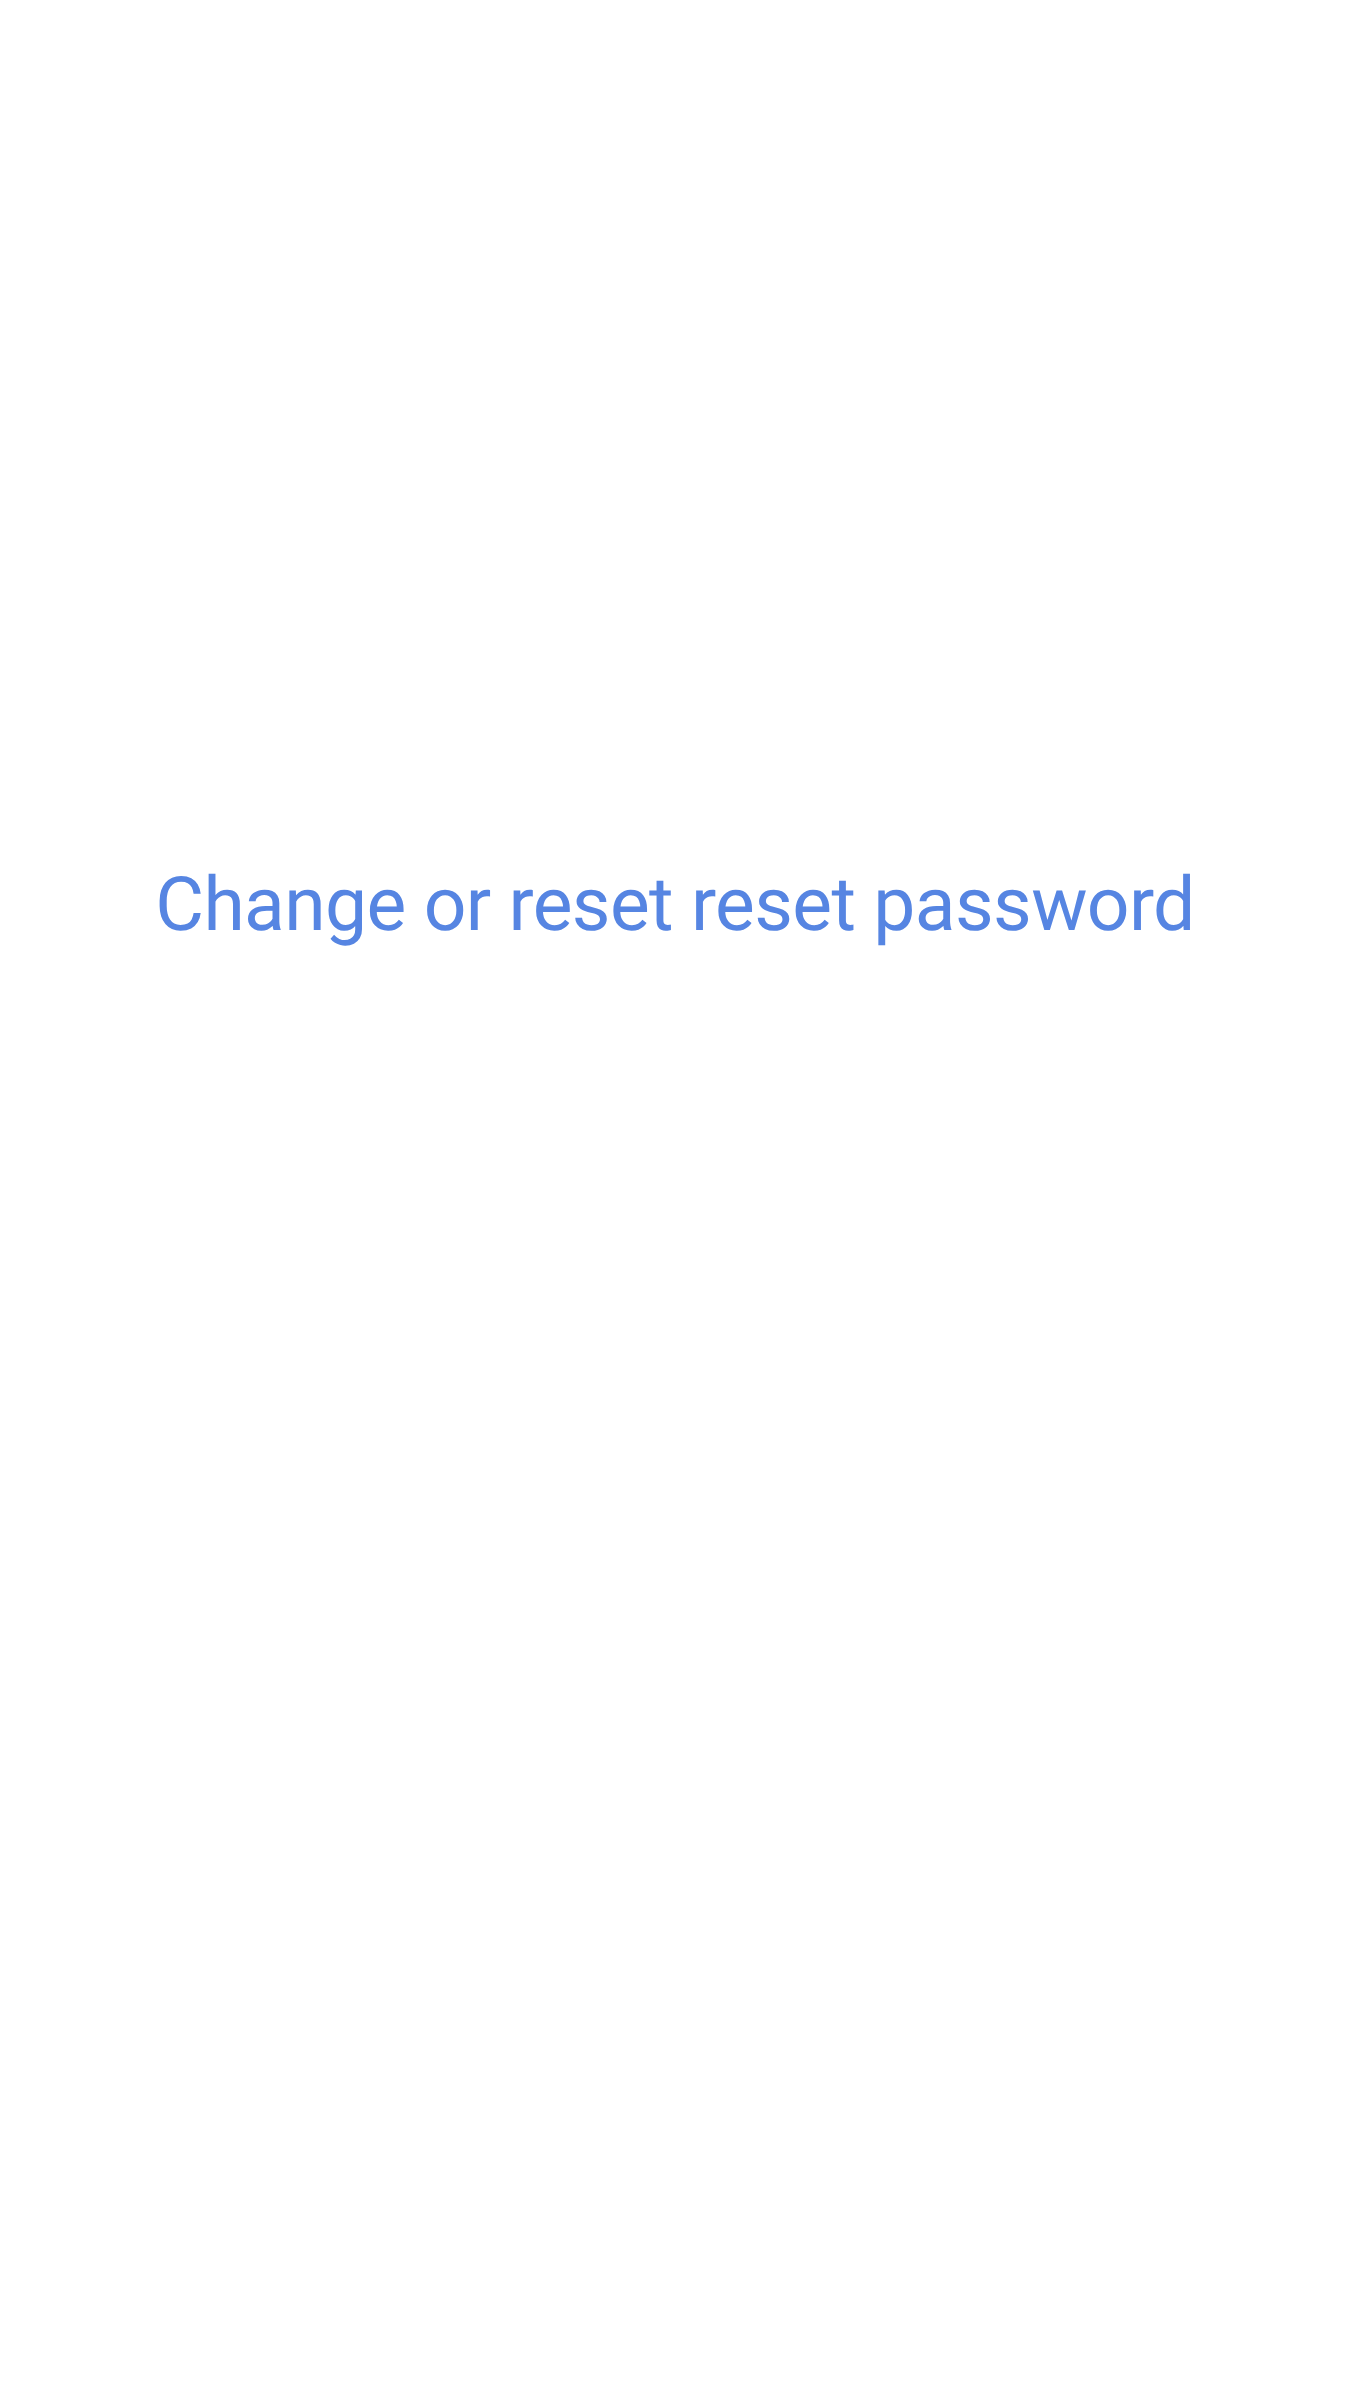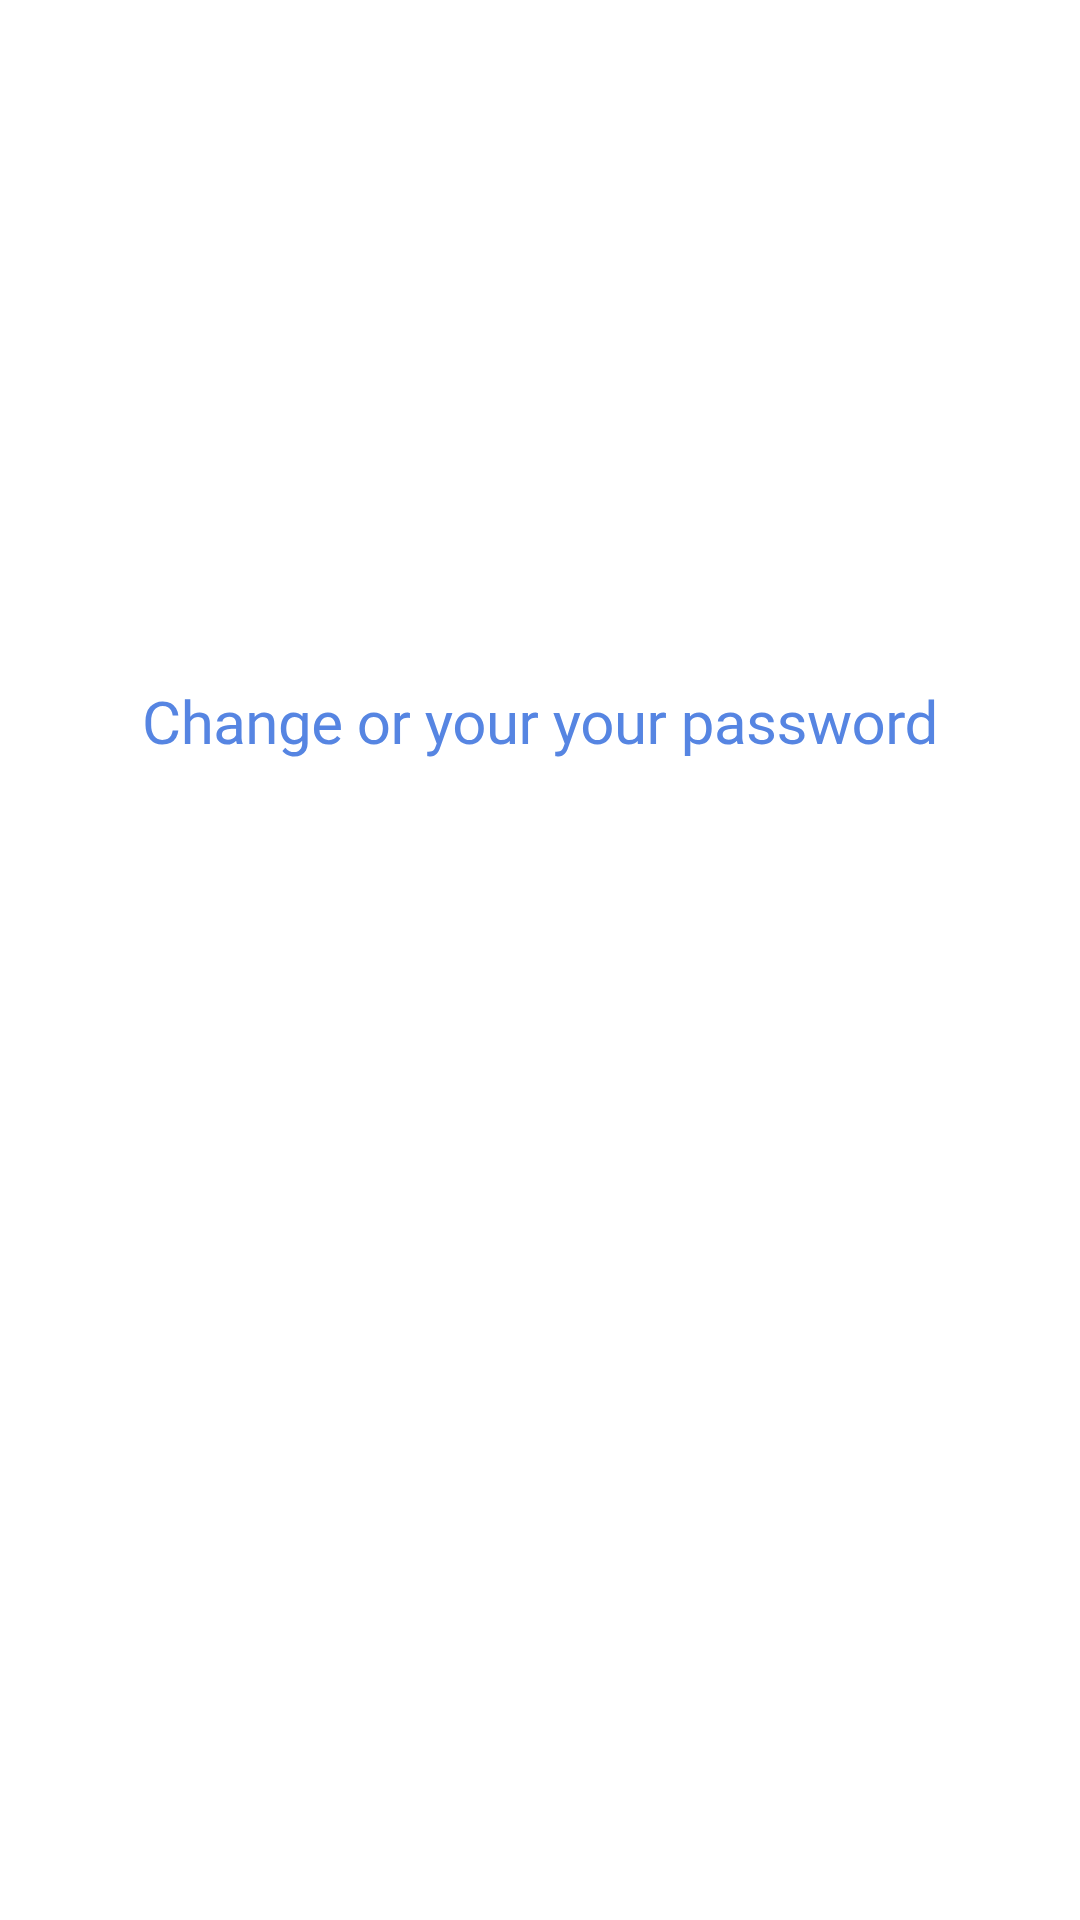--- a/index.html
+++ b/index.html
@@ -24,13 +24,13 @@
       font-weight: 400;
       color: #5685e2;
       line-height: 1.2;
       padding: 0 100px;
       letter-spacing: -0.5px;
     }
   </style>
 </head>
 <body>
 
-<h1 class="heading">Change or your your password</h1>
+<h1 class="heading">Change or reset reset password</h1>
 
 </body></html>

